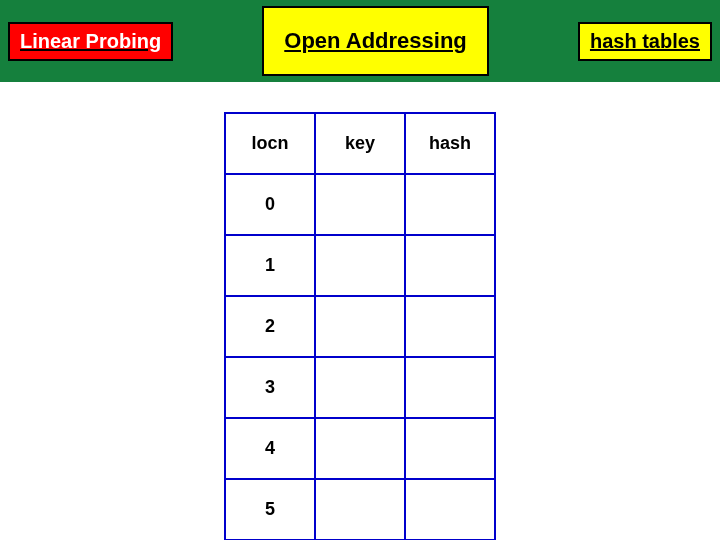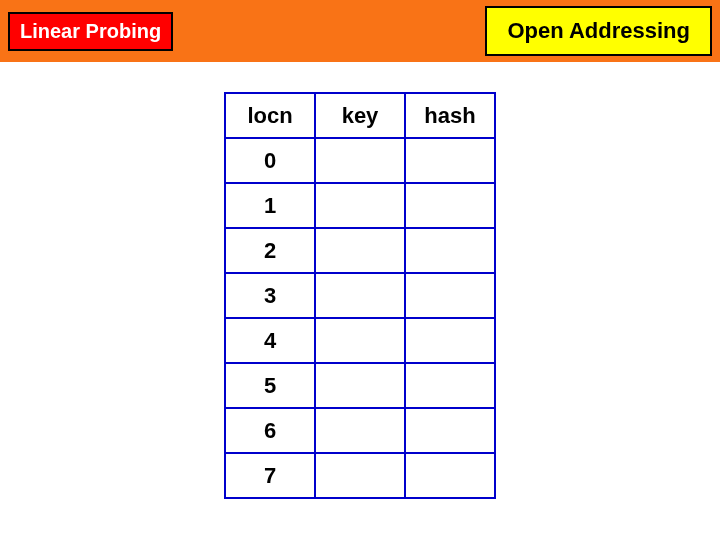--- a/index.html
+++ b/index.html
@@ -15,39 +15,40 @@
       font-family: Arial, sans-serif;
       position: relative;
       overflow: hidden;
     }
 
     .header-bar {
       display: flex;
       align-items: center;
       justify-content: space-between;
       padding: 6px 8px;
-      background-color: #f97316;
+      background-color: #15803d;
+      text-decoration: underline;
     }
 
     .linear-probing-badge {
       background-color: #ff0000;
       color: #ffffff;
       font-size: 20px;
       font-weight: bold;
       padding: 6px 10px;
       border: 2px solid #000000;
       display: inline-block;
     }
 
     .open-addressing-badge {
       background-color: #ffff00;
       color: #000000;
       font-size: 22px;
       font-weight: bold;
-      padding: 10px 20px;
+      padding: 20px 20px;
       border: 2px solid #000000;
       display: inline-block;
     }
 
     .hash-tables-badge {
       background-color: #ffff00;
       color: #000000;
       font-size: 20px;
       font-weight: bold;
       padding: 6px 10px;
@@ -63,23 +64,23 @@
     }
 
     table {
       border-collapse: collapse;
       border: 2px solid #0000cc;
     }
 
     table th, table td {
       border: 2px solid #0000cc;
       width: 90px;
-      height: 45px;
+      height: 61px;
       text-align: center;
-      font-size: 22px;
+      font-size: 18px;
       font-weight: bold;
       color: #000000;
     }
 
     table th {
       background-color: #ffffff;
       font-weight: bold;
     }
 
     table td {
@@ -88,20 +89,23 @@
   </style>
 </head>
 <body>
 
 <div class="header-bar">
   <div class="linear-probing-badge">
     <span>Linear Probing</span>
   </div>
   <div class="open-addressing-badge">
     <span>Open Addressing</span>
+  </div>
+  <div class="hash-tables-badge">
+    <span>hash tables</span>
   </div>
 </div>
 
 <div class="main-content">
   <table>
     <thead>
       <tr>
         <th>locn</th>
         <th>key</th>
         <th>hash</th>

